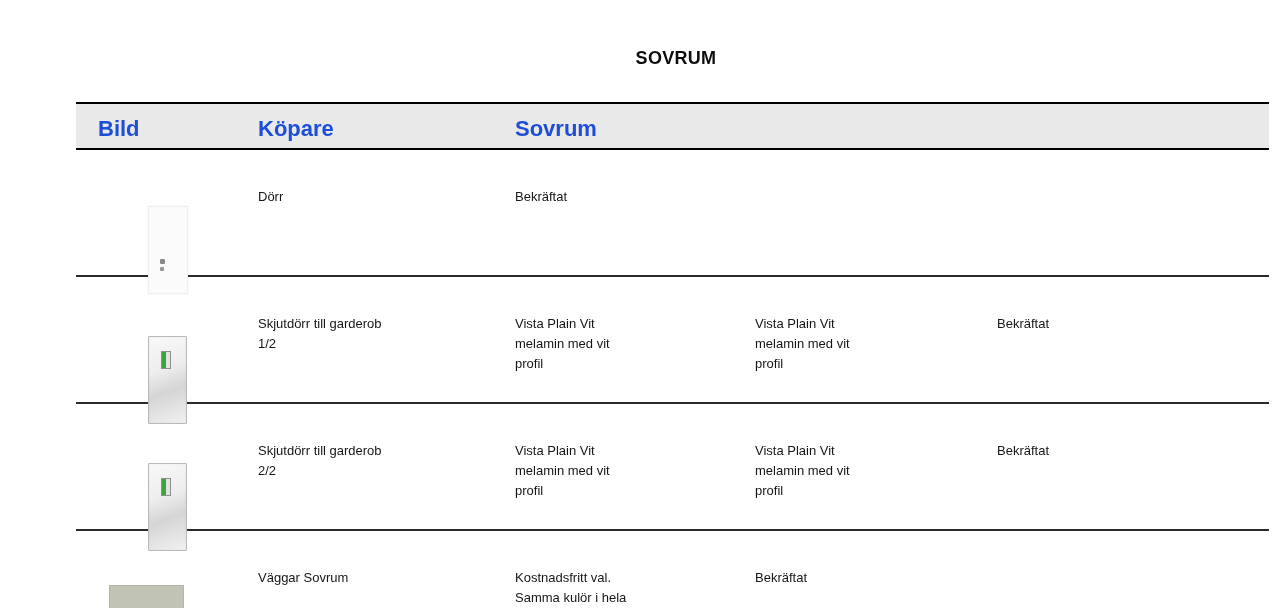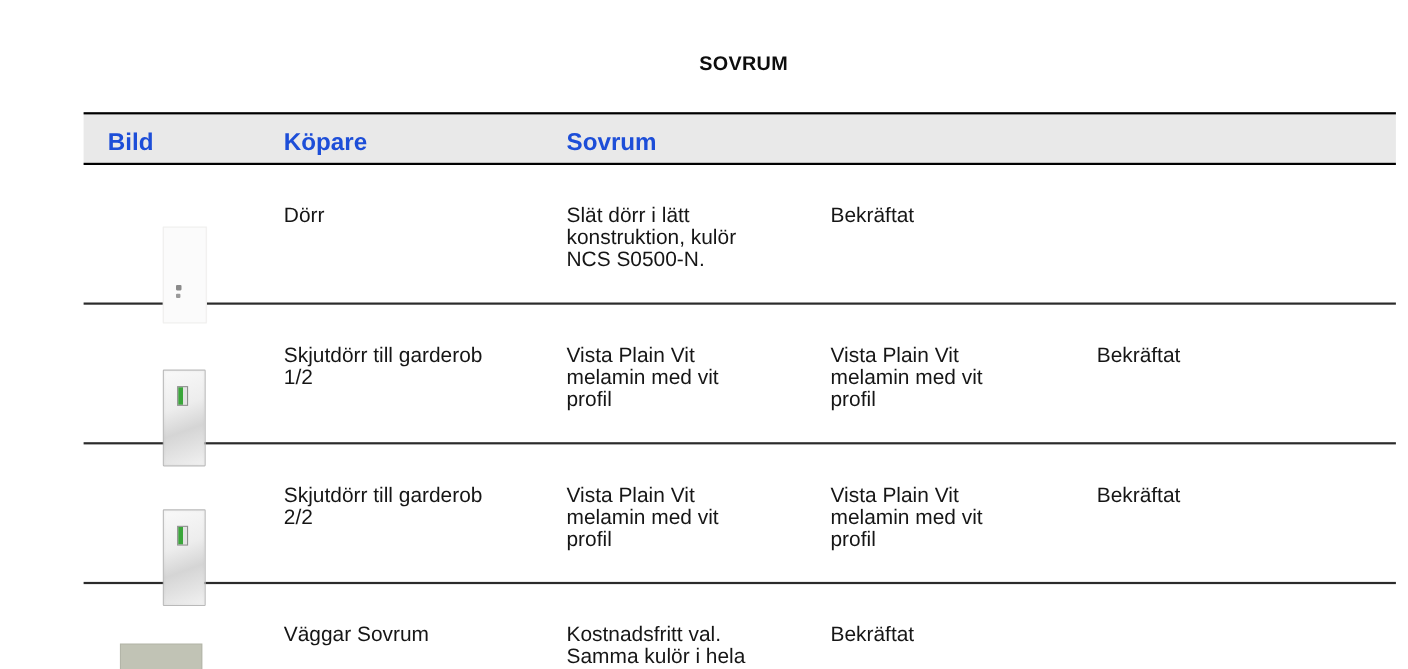--- a/index.html
+++ b/index.html
@@ -35,21 +35,21 @@
   .trow {
     height:115px;
     border-bottom:2px solid #2b2b2b;
   }
   .trow.last {
     height:114px;
     border-bottom:4px solid #262626;
   }
   .td {
     padding-top:13px; padding-right:12px;
-    font-size:19px; line-height:20px; color:#161616;
+    font-size:13px; line-height:20px; color:#161616;
     white-space:pre-line;
   }
   .td.bild { padding:0; position:relative; }
 
   
   .door-white {
     width:40px; height:88px; margin:12px 0 0 60px;
     background:#fbfbfb;
     border:1px solid #f0efee;
     box-shadow:0 0 2px rgba(0,0,0,0.06);
@@ -101,23 +101,20 @@
     <div class="th">Sovrum</div>
   </div>
 
   <div class="grid-row trow">
     <div class="td bild">
       <div class="door-white">
         <div class="door-handle"></div>
       </div>
     </div>
     <div class="td">Dörr</div>
-    <div class="td">Slät dörr i lätt
-konstruktion, kulör
-NCS S0500-N.</div>
     <div class="td">Bekräftat</div>
     <div class="td"></div>
   </div>
 
   <div class="grid-row trow">
     <div class="td bild">
       <div class="door-sliding">
         <div class="green-tag"></div>
       </div>
     </div>

